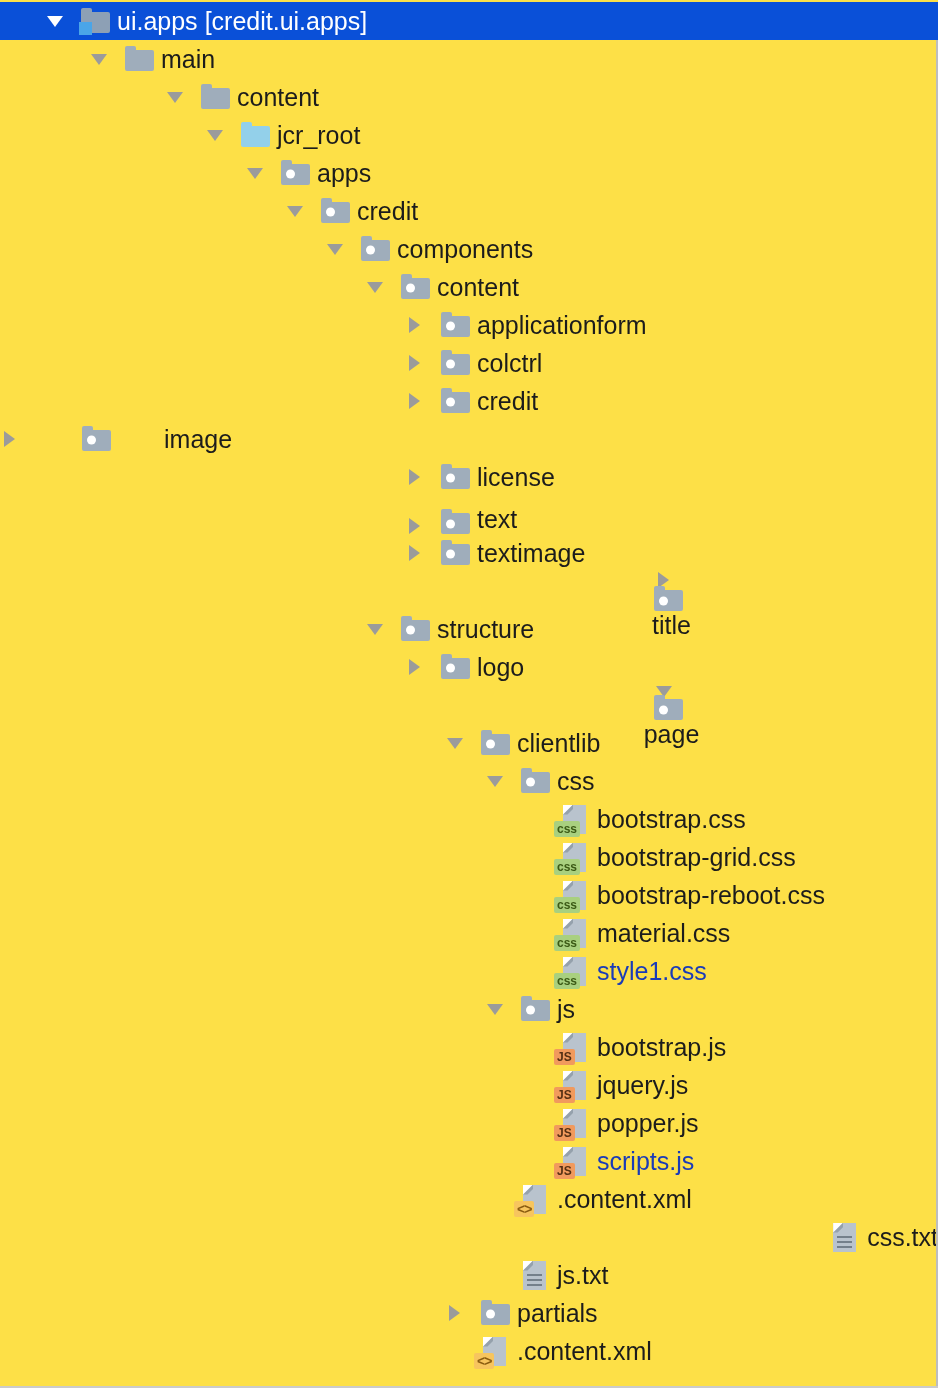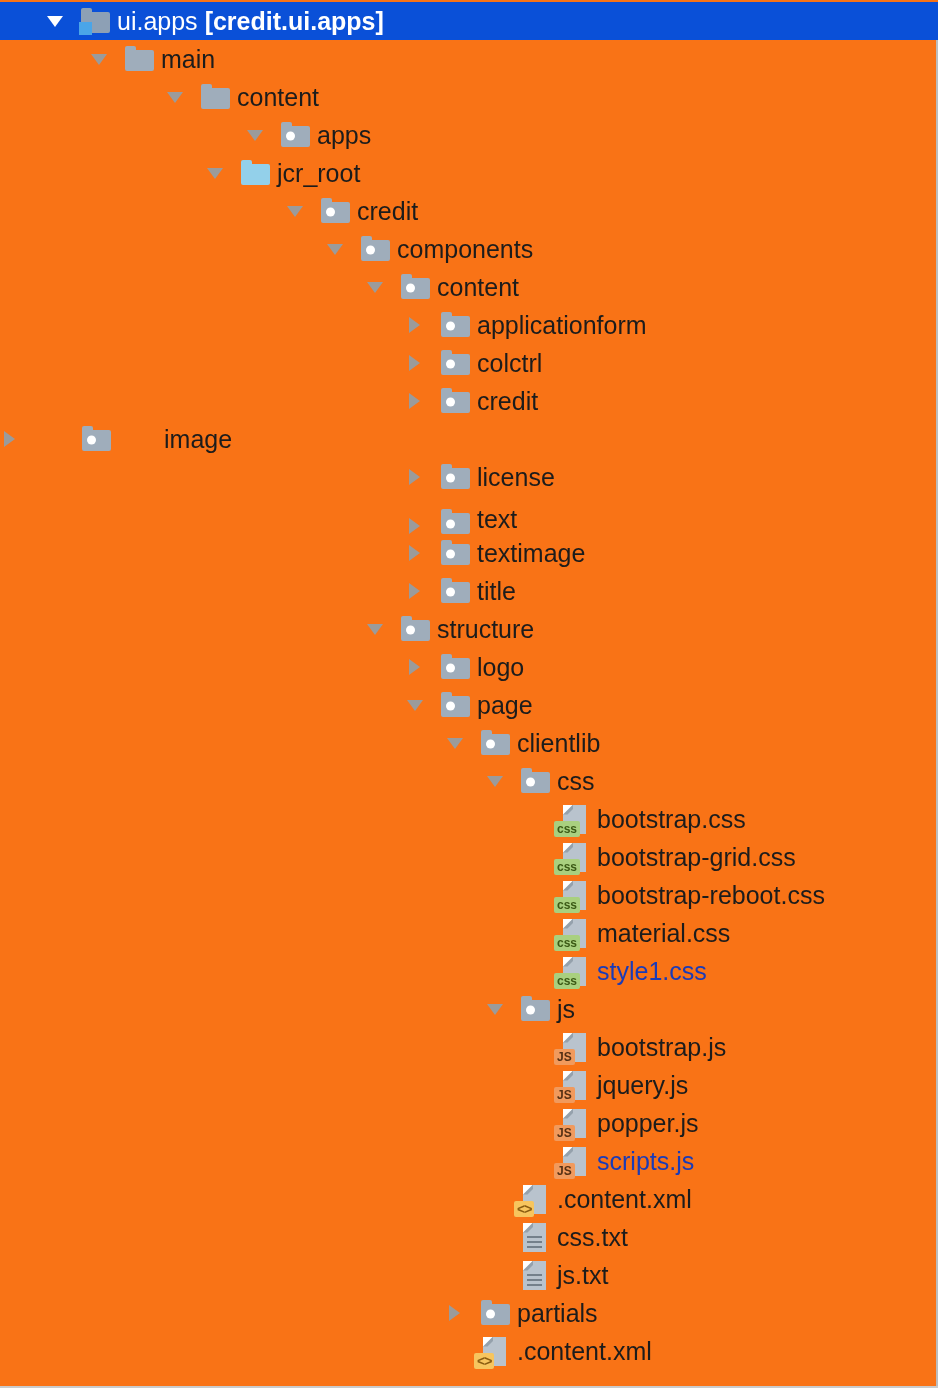--- a/index.html
+++ b/index.html
@@ -1,17 +1,17 @@
 <!DOCTYPE html>
 <html><head>
 <meta charset="utf-8">
 <style>
   html,body{margin:0;padding:0;background:#fff;}
   #screen{
-    position:relative;width:938px;height:1392px;background:#f97316;
+    position:relative;width:938px;height:1392px;background:#fde047;
     overflow:hidden;font-family:"Liberation Sans",sans-serif;
   }
   #tree{position:absolute;top:2px;left:0;right:0;}
   .row{
     height:38px;display:flex;align-items:center;white-space:nowrap;
     font-size:25px;color:#1c1c1c;
   }
   .row.selected{background:#0a50d8;color:#ffffff;}
   
   .arrow{width:36px;flex:none;display:flex;align-items:center;}
@@ -66,21 +66,21 @@
   .fbadge{
     position:absolute;left:-9px;bottom:-3px;height:16px;padding:0 3px;
     border-radius:2px;display:flex;align-items:center;
     font-size:12px;font-weight:bold;line-height:1;
   }
   .fbadge.css{background:#a9d07f;color:#3c5a16;}
   .fbadge.js{background:#f19a5d;color:#553014;}
   .fbadge.xml{background:#f7c55e;color:#8a5c10;font-size:14px;letter-spacing:-1px;}
   
   .label{margin-left:0;}
-  .label.bold{font-weight:bold;margin-left:7px;text-align:center;}
+  .label.bold{font-weight:normal;margin-left:7px;text-align:center;}
   .label.modified{color:#1a3bb8;}
   
   .right-line{position:absolute;top:40px;bottom:0;right:0;width:2px;background:#bdbdbd;}
   .bottom-white{position:absolute;left:0;right:0;bottom:0;height:4px;background:#ffffff;}
   .bottom-line{position:absolute;left:0;right:0;bottom:4px;height:2px;background:#cbcbcb;}
 </style>
 </head>
 <body>
 
 <div id="screen">
@@ -102,34 +102,34 @@
         </span>
         <span class="label">main</span>
       </div>
       <div class="row" style="padding-left: 165px;">
         <span class="arrow expanded"></span>
         <span class="iconslot">
           <div class="folder"></div>
         </span>
         <span class="label">content</span>
       </div>
+      <div class="row" style="padding-left: 205px;">
+        <span class="arrow expanded"></span>
+        <span class="iconslot">
+          <div class="folder blue"></div>
+        </span>
+        <span class="label">jcr_root</span>
+      </div>
       <div class="row" style="padding-left: 245px;">
         <span class="arrow expanded"></span>
         <span class="iconslot">
           <div class="folder dot"></div>
         </span>
         <span class="label">apps</span>
       </div>
-      <div class="row" style="padding-left: 205px;">
-        <span class="arrow expanded"></span>
-        <span class="iconslot">
-          <div class="folder blue"></div>
-        </span>
-        <span class="label">jcr_root</span>
-      </div>
       <div class="row" style="padding-left: 285px;">
         <span class="arrow expanded"></span>
         <span class="iconslot">
           <div class="folder dot"></div>
         </span>
         <span class="label">credit</span>
       </div>
       <div class="row" style="padding-left: 325px;">
         <span class="arrow expanded"></span>
         <span class="iconslot">
@@ -186,42 +186,42 @@
         </span>
         <span class="label">text</span>
       </div>
       <div class="row" style="padding-left: 405px;">
         <span class="arrow collapsed"></span>
         <span class="iconslot">
           <div class="folder dot"></div>
         </span>
         <span class="label">textimage</span>
       </div>
-      <div class="row" style="padding-left: 405px;">
+      <div class="row" style="padding-left: 405px; flex-direction: column;">
         <span class="arrow collapsed"></span>
         <span class="iconslot">
           <div class="folder dot"></div>
         </span>
         <span class="label">title</span>
       </div>
       <div class="row" style="padding-left: 365px;">
         <span class="arrow expanded"></span>
         <span class="iconslot">
           <div class="folder dot"></div>
         </span>
         <span class="label">structure</span>
       </div>
       <div class="row" style="padding-left: 405px;">
         <span class="arrow collapsed"></span>
         <span class="iconslot">
           <div class="folder dot"></div>
         </span>
         <span class="label">logo</span>
       </div>
-      <div class="row" style="padding-left: 405px;">
+      <div class="row" style="padding-left: 405px; flex-direction: column;">
         <span class="arrow expanded"></span>
         <span class="iconslot">
           <div class="folder dot"></div>
         </span>
         <span class="label">page</span>
       </div>
       <div class="row" style="padding-left: 445px;">
         <span class="arrow expanded"></span>
         <span class="iconslot">
           <div class="folder dot"></div>
@@ -345,21 +345,21 @@
         <span class="arrow"></span>
         <span class="iconslot">
           <div class="file">
             <span class="flap"></span>
             <span class="notch"></span>
             <span class="fbadge xml">&lt;&gt;</span>
           </div>
         </span>
         <span class="label">.content.xml</span>
       </div>
-      <div class="row" style="padding-left: 485px;">
+      <div class="row" style="padding-left: 485px; justify-content: flex-end;">
         <span class="arrow"></span>
         <span class="iconslot">
           <div class="file">
             <span class="flap"></span>
             <span class="notch"></span>
             <span class="lines"></span>
           </div>
         </span>
         <span class="label">css.txt</span>
       </div>

